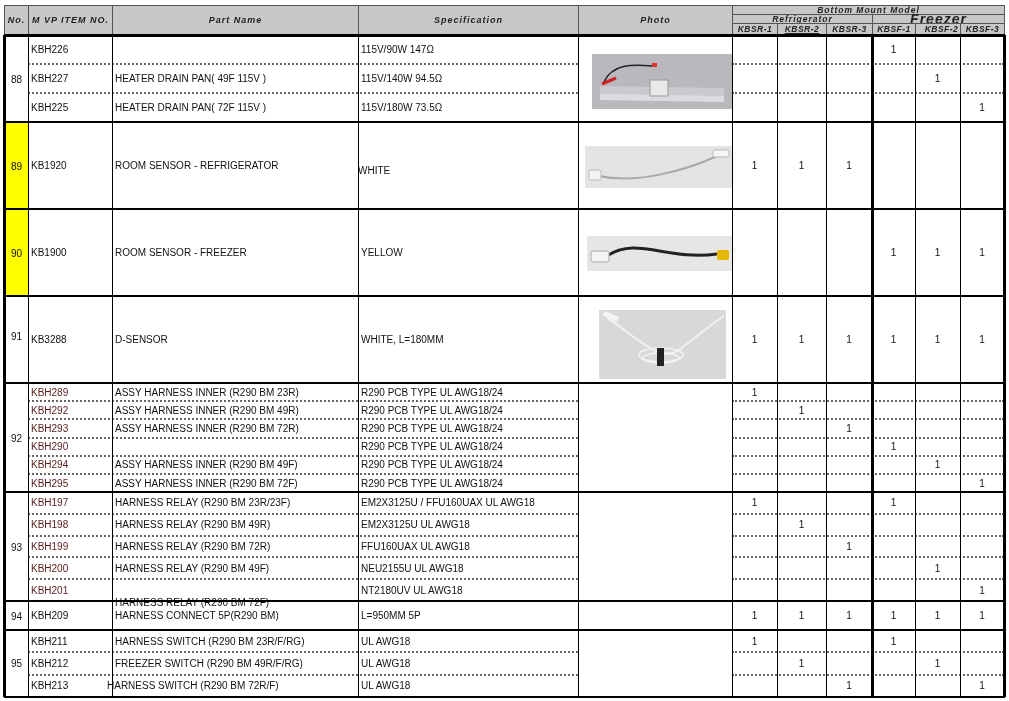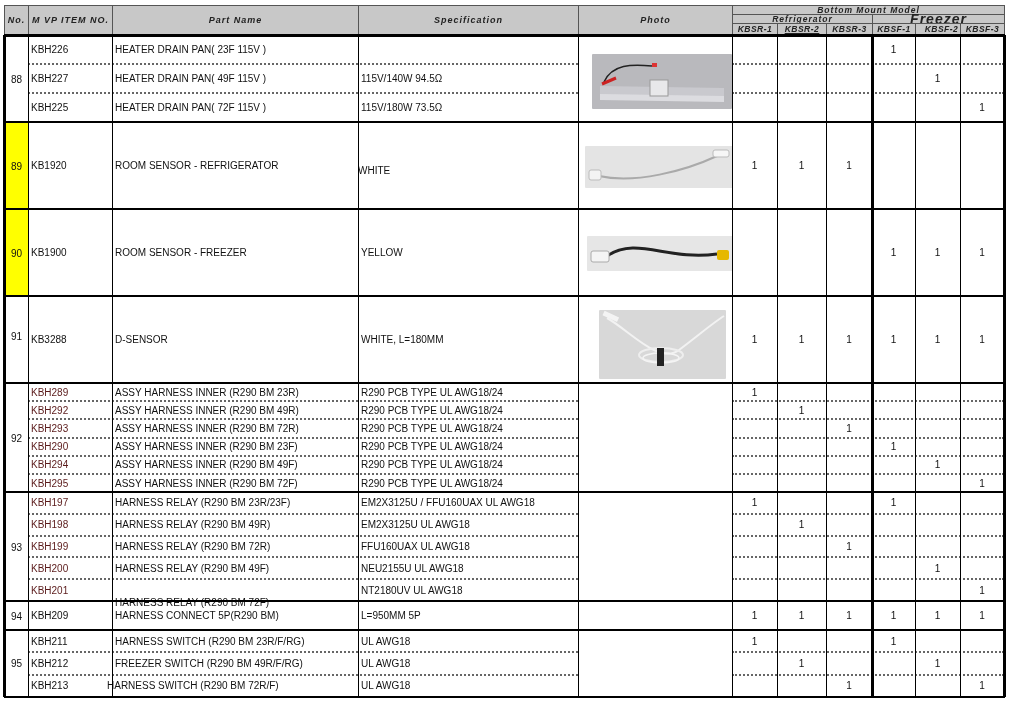--- a/index.html
+++ b/index.html
@@ -35,21 +35,21 @@
   <div class="hdr" style="left:777px;top:23px;width:50px;height:12px;font-size:8.5px;letter-spacing:0.5px;text-decoration:underline;">KBSR-2</div>
   <div class="hdr" style="left:826px;top:23px;width:47px;height:12px;font-size:8.5px;letter-spacing:0.5px;">KBSR-3</div>
   <div class="hdr" style="left:872px;top:23px;width:44px;height:12px;font-size:8.5px;letter-spacing:0.5px;">KBSF-1</div>
   <div class="hdr" style="left:915px;top:23px;width:53px;height:12px;font-size:8.5px;letter-spacing:0.5px;">KBSF-2</div>
   <div class="hdr" style="left:960px;top:23px;width:45px;height:12px;font-size:8.5px;letter-spacing:0.5px;">KBSF-3</div>
 <div class="cell center" style="left:5px;top:36px;width:23px;height:86px;">
       <span>88</span>
     </div>
     <div style="position:absolute;left:28px;top:35px;height:29px;width:976px;"></div>
     <div class="cell left" style="left:28px;top:35px;height:29px;width:84px;">KBH226</div>
-    <div class="cell left" style="left:112px;top:35px;height:29px;width:246px;">HEATER DRAIN PAN( 23F 115V )</div>
+    <div class="cell left" style="left:358px;top:35px;height:29px;width:220px;">115V/90W 147Ω</div>
     <div class="cell center" style="left:732px;top:35px;height:29px;width:45px;"></div>
     <div class="cell center" style="left:777px;top:35px;height:29px;width:49px;"></div>
     <div class="cell center" style="left:826px;top:35px;height:29px;width:46px;"></div>
     <div class="cell center" style="left:872px;top:35px;height:29px;width:43px;">1</div>
     <div class="cell center" style="left:915px;top:35px;height:29px;width:45px;"></div>
     <div class="cell center" style="left:960px;top:35px;height:29px;width:44px;"></div>
     <div style="position:absolute;left:28px;top:64px;height:29px;width:976px;"></div>
     <div class="cell left" style="left:28px;top:64px;height:29px;width:84px;">KBH227</div>
     <div class="cell left" style="left:112px;top:64px;height:29px;width:246px;">HEATER DRAIN PAN( 49F 115V )</div>
     <div class="cell left" style="left:358px;top:64px;height:29px;width:220px;">115V/140W 94.5Ω</div>
@@ -185,21 +185,20 @@
     <div class="cell center" style="left:732px;top:419.4px;height:18.2px;width:45px;"></div>
     <div class="cell center" style="left:777px;top:419.4px;height:18.2px;width:49px;"></div>
     <div class="cell center" style="left:826px;top:419.4px;height:18.2px;width:46px;">1</div>
     <div class="cell center" style="left:872px;top:419.4px;height:18.2px;width:43px;"></div>
     <div class="cell center" style="left:915px;top:419.4px;height:18.2px;width:45px;"></div>
     <div class="cell center" style="left:960px;top:419.4px;height:18.2px;width:44px;"></div>
     <div class="dash" style="left:28px;top:418px;width:550px;"></div>
     <div class="dash" style="left:732px;top:418px;width:272px;"></div>
     <div style="position:absolute;left:28px;top:437.6px;height:18.2px;width:976px;"></div>
     <div class="cell left red" style="left:28px;top:437.6px;height:18.2px;width:84px;">KBH290</div>
-    <div class="cell left" style="left:112px;top:437.6px;height:18.2px;width:246px;">ASSY HARNESS INNER (R290 BM 23F)</div>
     <div class="cell left" style="left:358px;top:437.6px;height:18.2px;width:220px;">R290 PCB TYPE UL AWG18/24</div>
     <div class="cell center" style="left:732px;top:437.6px;height:18.2px;width:45px;"></div>
     <div class="cell center" style="left:777px;top:437.6px;height:18.2px;width:49px;"></div>
     <div class="cell center" style="left:826px;top:437.6px;height:18.2px;width:46px;"></div>
     <div class="cell center" style="left:872px;top:437.6px;height:18.2px;width:43px;">1</div>
     <div class="cell center" style="left:915px;top:437.6px;height:18.2px;width:45px;"></div>
     <div class="cell center" style="left:960px;top:437.6px;height:18.2px;width:44px;"></div>
     <div class="dash" style="left:28px;top:437px;width:550px;"></div>
     <div class="dash" style="left:732px;top:437px;width:272px;"></div>
     <div style="position:absolute;left:28px;top:455.8px;height:18.2px;width:976px;"></div>

